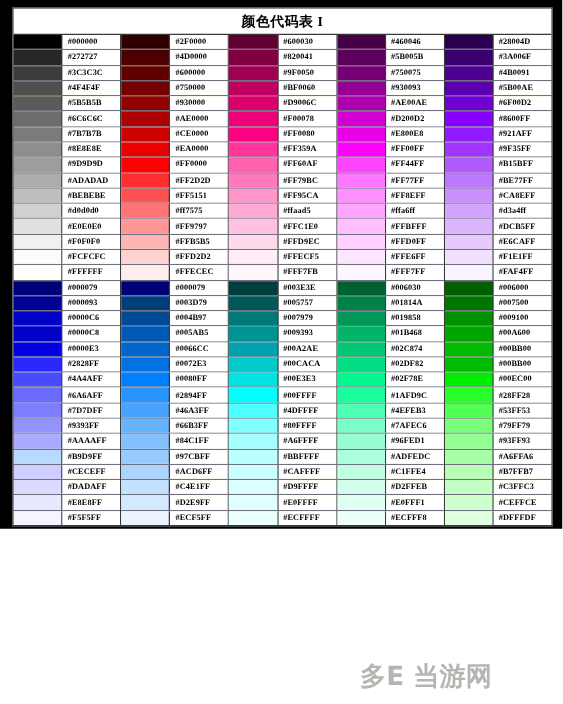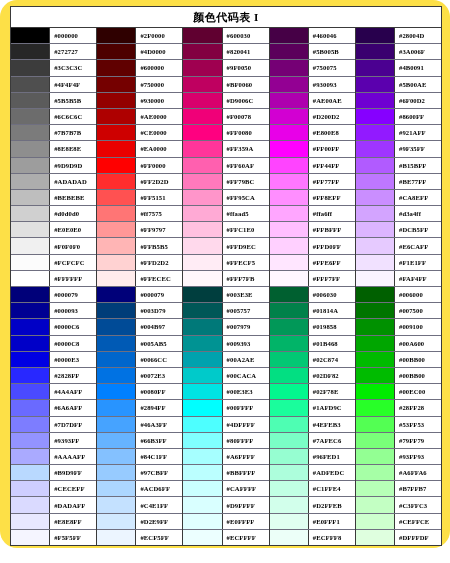--- a/index.html
+++ b/index.html
@@ -9,24 +9,23 @@
   }
   body {
     width: 450px;
     height: 563px;
     overflow: hidden;
     font-family: "Liberation Serif", "DejaVu Serif", serif;
   }
   #page {
     position: relative;
     width: 450px;
-    height: 548px;
-    background: #fde047;
+    height: 423px;
+    background: #000000;
     box-sizing: border-box;
-    border-radius: 17px;
   }
   #frame {
     position: absolute;
     left: 10px;
     top: 6px;
     right: 8px;
     bottom: 2px;
     border: 1px solid #3a3a3a;
     background: #ffffff;
     box-sizing: border-box;
@@ -1094,13 +1093,16 @@
             <div class="swatch-chip" style="background: rgb(223, 255, 223);"></div>
             <div class="swatch-label">
               <span>#DFFFDF</span>
             </div>
           </div>
         </div>
       </div>
 
   </div>
 
+  <div id="watermark">
+    <div class="wm-text">多E 当游网</div>
+  </div>
 </div>
 
 </body></html>

